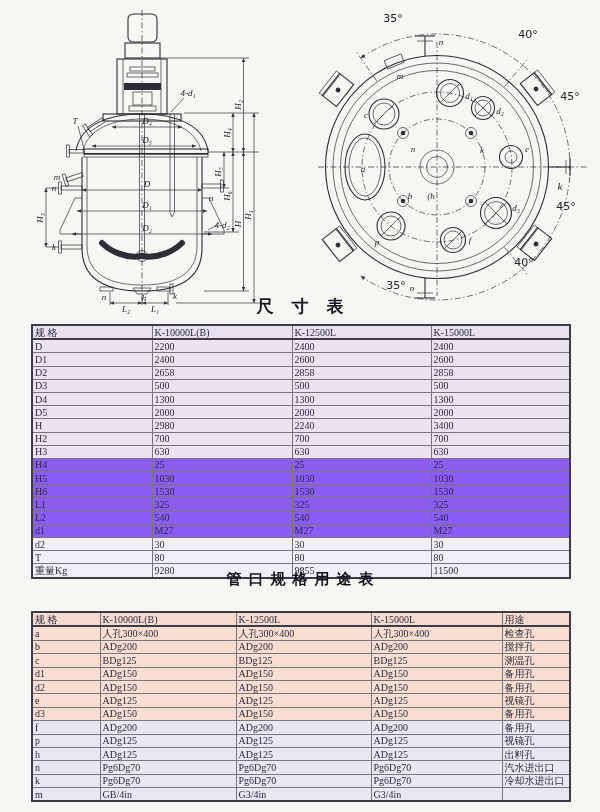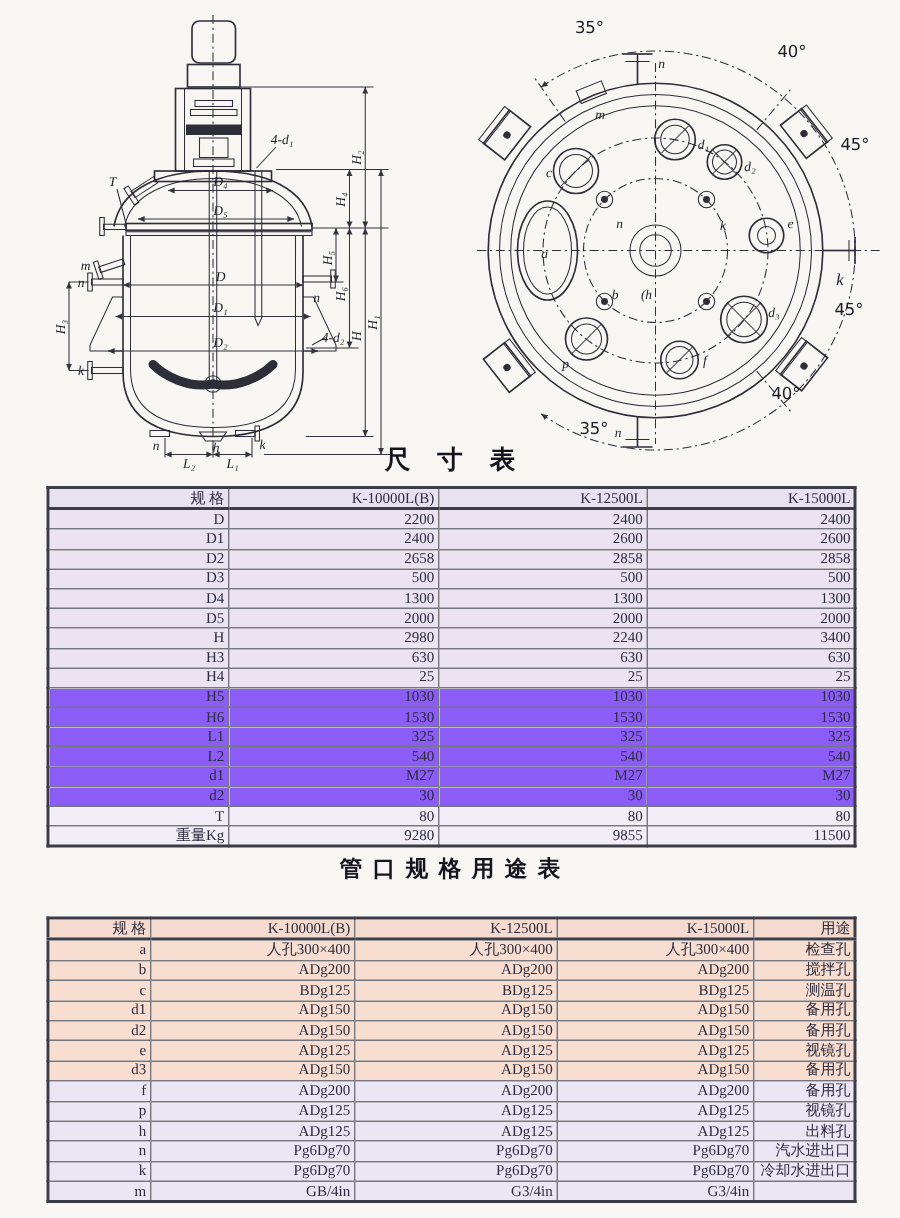--- a/index.html
+++ b/index.html
@@ -15,21 +15,21 @@
   .blade{ stroke:#2e2e38; stroke-width:6; fill:none; stroke-linecap:round; }
   .fillc{ fill:#2e2e38; }
   text.lbl { font:italic 9px "Liberation Serif", serif; fill:#1d1d26; text-anchor:middle; }
   text.deg { font:11px "DejaVu Sans", sans-serif; fill:#1d1d26; text-anchor:middle; }
 
   .title { position:absolute; width:100%; text-align:center; font-weight:bold; color:#14141e; }
   .t1 { top:295px; font-size:17px; letter-spacing:18px; text-indent:18px; }
   .t2 { top:570px; font-size:15px; letter-spacing:7px; text-indent:7px; }
 
   table { position:absolute; border-collapse:collapse; table-layout:fixed;
-          font-size:10px; text-align:right; color:#2c2c3e;
+          font-size:10px; text-align:left; color:#2c2c3e;
           border:2px solid #3c3c46; background:#fff; }
   #dim-table { top:324px; left:31px; width:538px; }
   #noz-table { top:611px; left:31px; width:538px; }
   th, td { border:1px solid #76767f; padding:0 2px; height:12.2px; line-height:11px;
            font-weight:normal; overflow:hidden; white-space:nowrap; }
   #noz-table th, #noz-table td { height:12.4px; }
   thead th { border-bottom:2px solid #3c3c46; }
 
   #dim-table thead th { background:#e8e1f0; }
   #dim-table tbody tr { background:#ebe3f1; }
@@ -378,20 +378,26 @@
           <td>2000</td>
           <td>2000</td>
         </tr>
         <tr>
           <td>H</td>
           <td>2980</td>
           <td>2240</td>
           <td>3400</td>
         </tr>
         <tr>
+          <td>H2</td>
+          <td>700</td>
+          <td>700</td>
+          <td>700</td>
+        </tr>
+        <tr>
           <td>H3</td>
           <td>630</td>
           <td>630</td>
           <td>630</td>
         </tr>
         <tr>
           <td>H4</td>
           <td>25</td>
           <td>25</td>
           <td>25</td>

